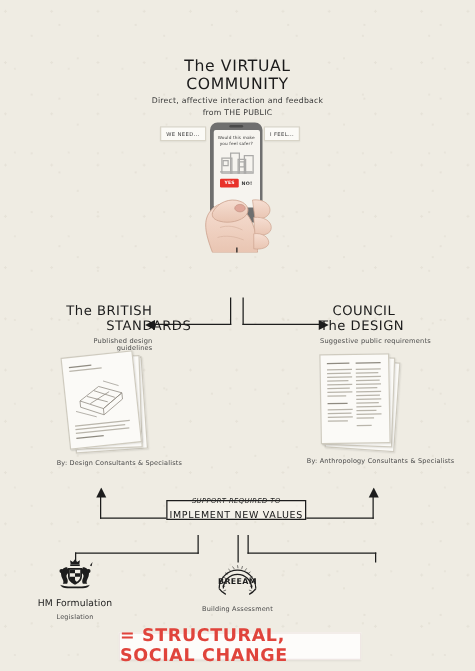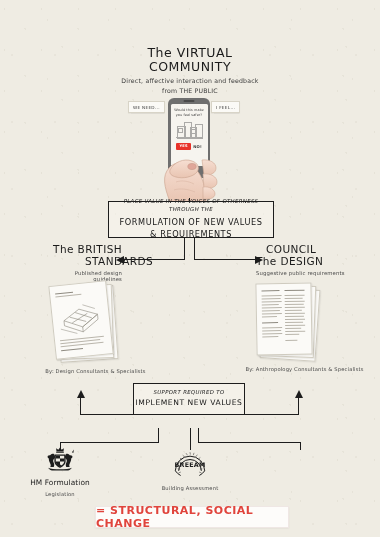--- a/index.html
+++ b/index.html
@@ -126,21 +126,21 @@
   .logocap{font-size:5.2px;color:#4a4a4a;margin-top:4px;letter-spacing:.15px;}
 
   
   .final{
     position:absolute;left:95px;top:506px;width:192px;height:20px;
     background:#fdfcfa;border:.8px solid #efe7e4;
     display:flex;align-items:center;justify-content:center;
     box-shadow:0 .8px 1.6px rgba(0,0,0,.07);
   }
   .final span{
-    color:#e0443c;font-size:11px;font-weight:700;letter-spacing:.5px;
+    color:#e0443c;font-size:14px;font-weight:700;letter-spacing:.5px;
     text-transform:uppercase;
   }
 </style>
 </head>
 <body style="background: rgb(239, 236, 227);">
 
 <div class="page">
   <div class="grain"></div>
 
 
@@ -193,24 +193,20 @@
     <path d="M63 57 C70 56 75 60 75 64 C75 68 69 70 63 69 Z" fill="url(#sk)" stroke="#cfa793" stroke-width=".6"></path>
 
     <ellipse cx="52" cy="36.5" rx="4.2" ry="3" fill="#e0a79a" stroke="#c08e7e" stroke-width=".5"></ellipse>
 
     <path d="M36 52 C42 50 48 51 54 54" fill="none" stroke="#d8b3a1" stroke-width=".55"></path>
     <path d="M34 60 C40 58 48 59 55 62" fill="none" stroke="#d8b3a1" stroke-width=".55"></path>
   </svg>
 
   <div class="ln lnv" style="left:189px;top:198px;height:4px;"></div>
 
-  <div class="hbox" style="left:108px;top:201px;width:166px;height:37px;">
-    <div class="l1" style="margin-bottom:2px;">Place value in the voices of otherness through the</div>
-    <div class="l2" style="padding:0 8px;">Formulation of new values &amp; requirements</div>
-  </div>
 
   <div class="ln lnv" style="left:184px;top:238px;height:22px;"></div>
   <div class="ln lnv" style="left:194px;top:238px;height:22px;"></div>
   <div class="ln lnh" style="left:122px;top:259px;width:63px;"></div>
   <div class="ln lnh" style="left:194px;top:259px;width:62px;"></div>
   <svg class="abs" style="left:116px;top:254.5px;width:9px;height:10px;" viewBox="0 0 9 10">
     <path d="M0 5 L8 1 L8 9 Z" fill="#1d1d1d"></path>
   </svg>
   <svg class="abs" style="left:254px;top:254.5px;width:9px;height:10px;" viewBox="0 0 9 10">
     <path d="M9 5 L1 1 L1 9 Z" fill="#1d1d1d"></path>
@@ -287,21 +283,21 @@
       <div class="dline" style="left:28px;top:41px;width:20px;"></div>
       <div class="dline" style="left:28px;top:44px;width:16px;"></div>
       <div class="dline" style="left:28px;top:47px;width:20px;"></div>
       <div class="dline" style="left:28px;top:50px;width:14px;"></div>
       <div class="dline" style="left:28px;top:56px;width:12px;"></div>
     </div>
   </div>
 
   <div class="abs cap" style="left:232px;top:366px;width:145px;">By: Anthropology Consultants &amp; Specialists</div>
 
-  <div class="hbox" style="left:133px;top:383px;width:112px;height:32px;">
+  <div class="hbox" style="left:133px;top:400px;width:112px;height:16px;">
     <div class="l1">Support required to</div>
     <div class="l2" style="font-size:7.6px;">Implement new values</div>
   </div>
 
   <div class="ln lnh" style="left:80px;top:414px;width:53px;"></div>
   <div class="ln lnv" style="left:80px;top:397px;height:18px;"></div>
   <svg class="abs" style="left:76px;top:390px;width:10px;height:9px;" viewBox="0 0 10 9">
     <path d="M5 0 L1 8 L9 8 Z" fill="#1d1d1d"></path>
   </svg>
 

